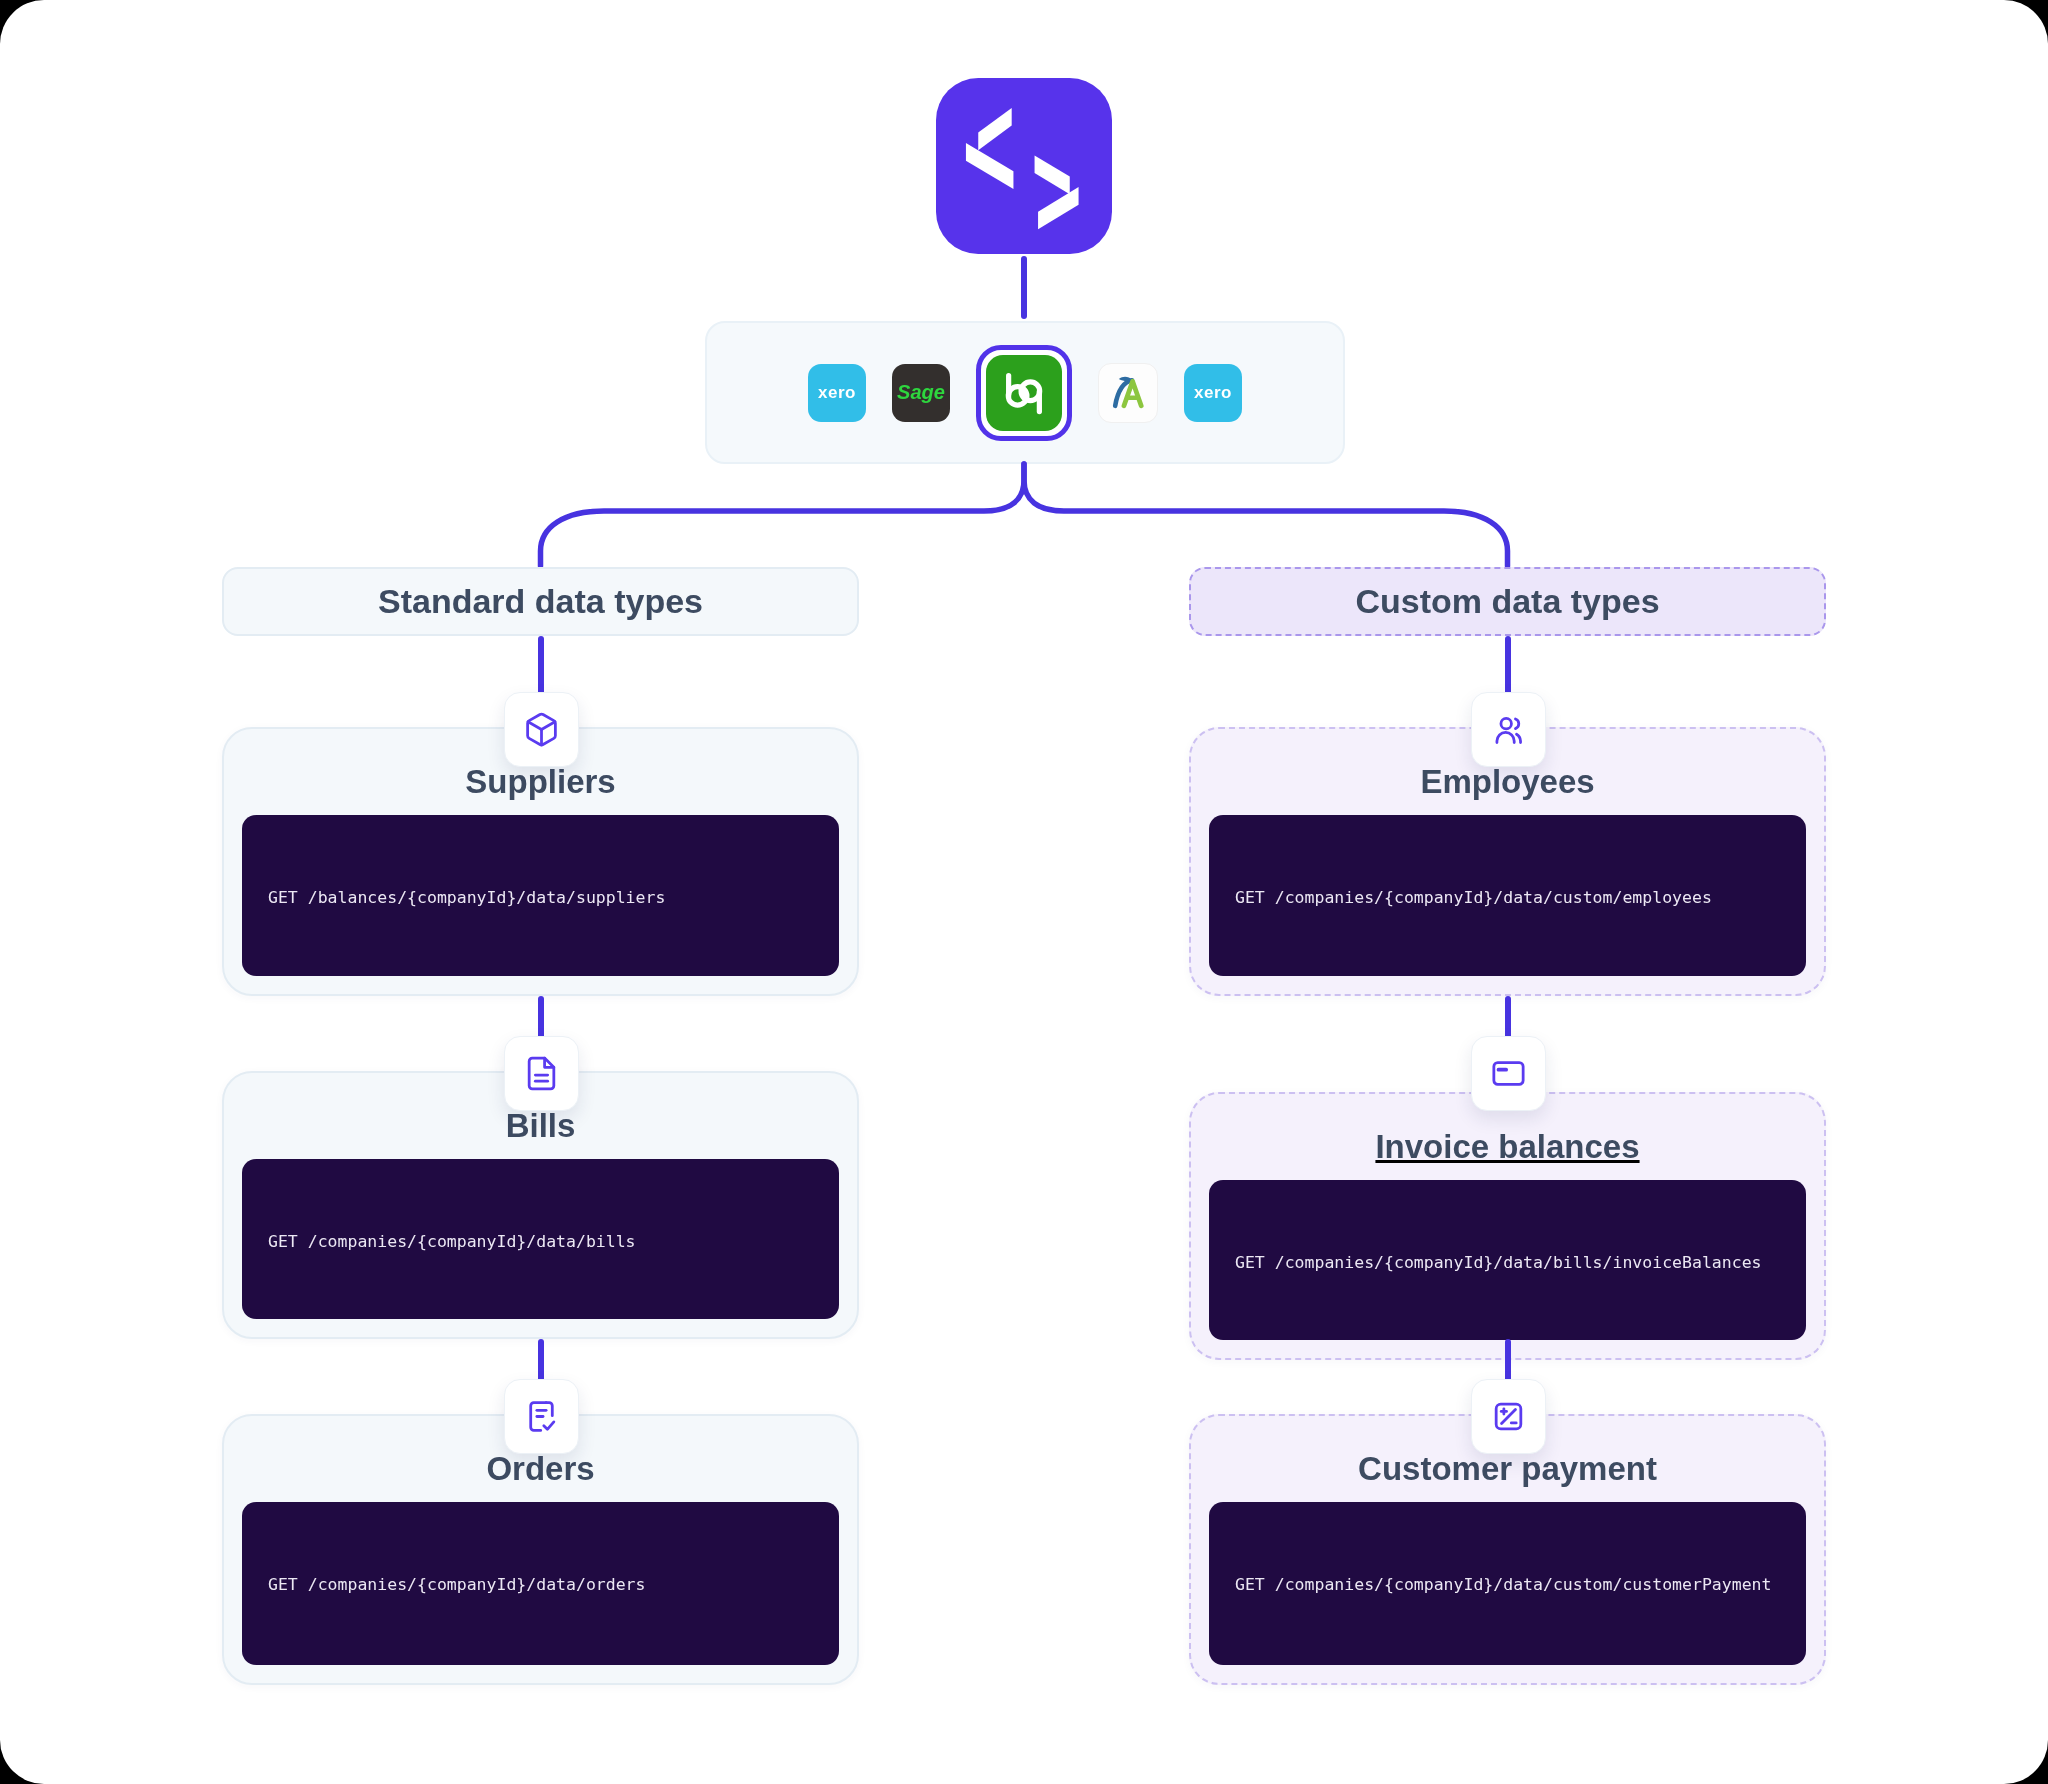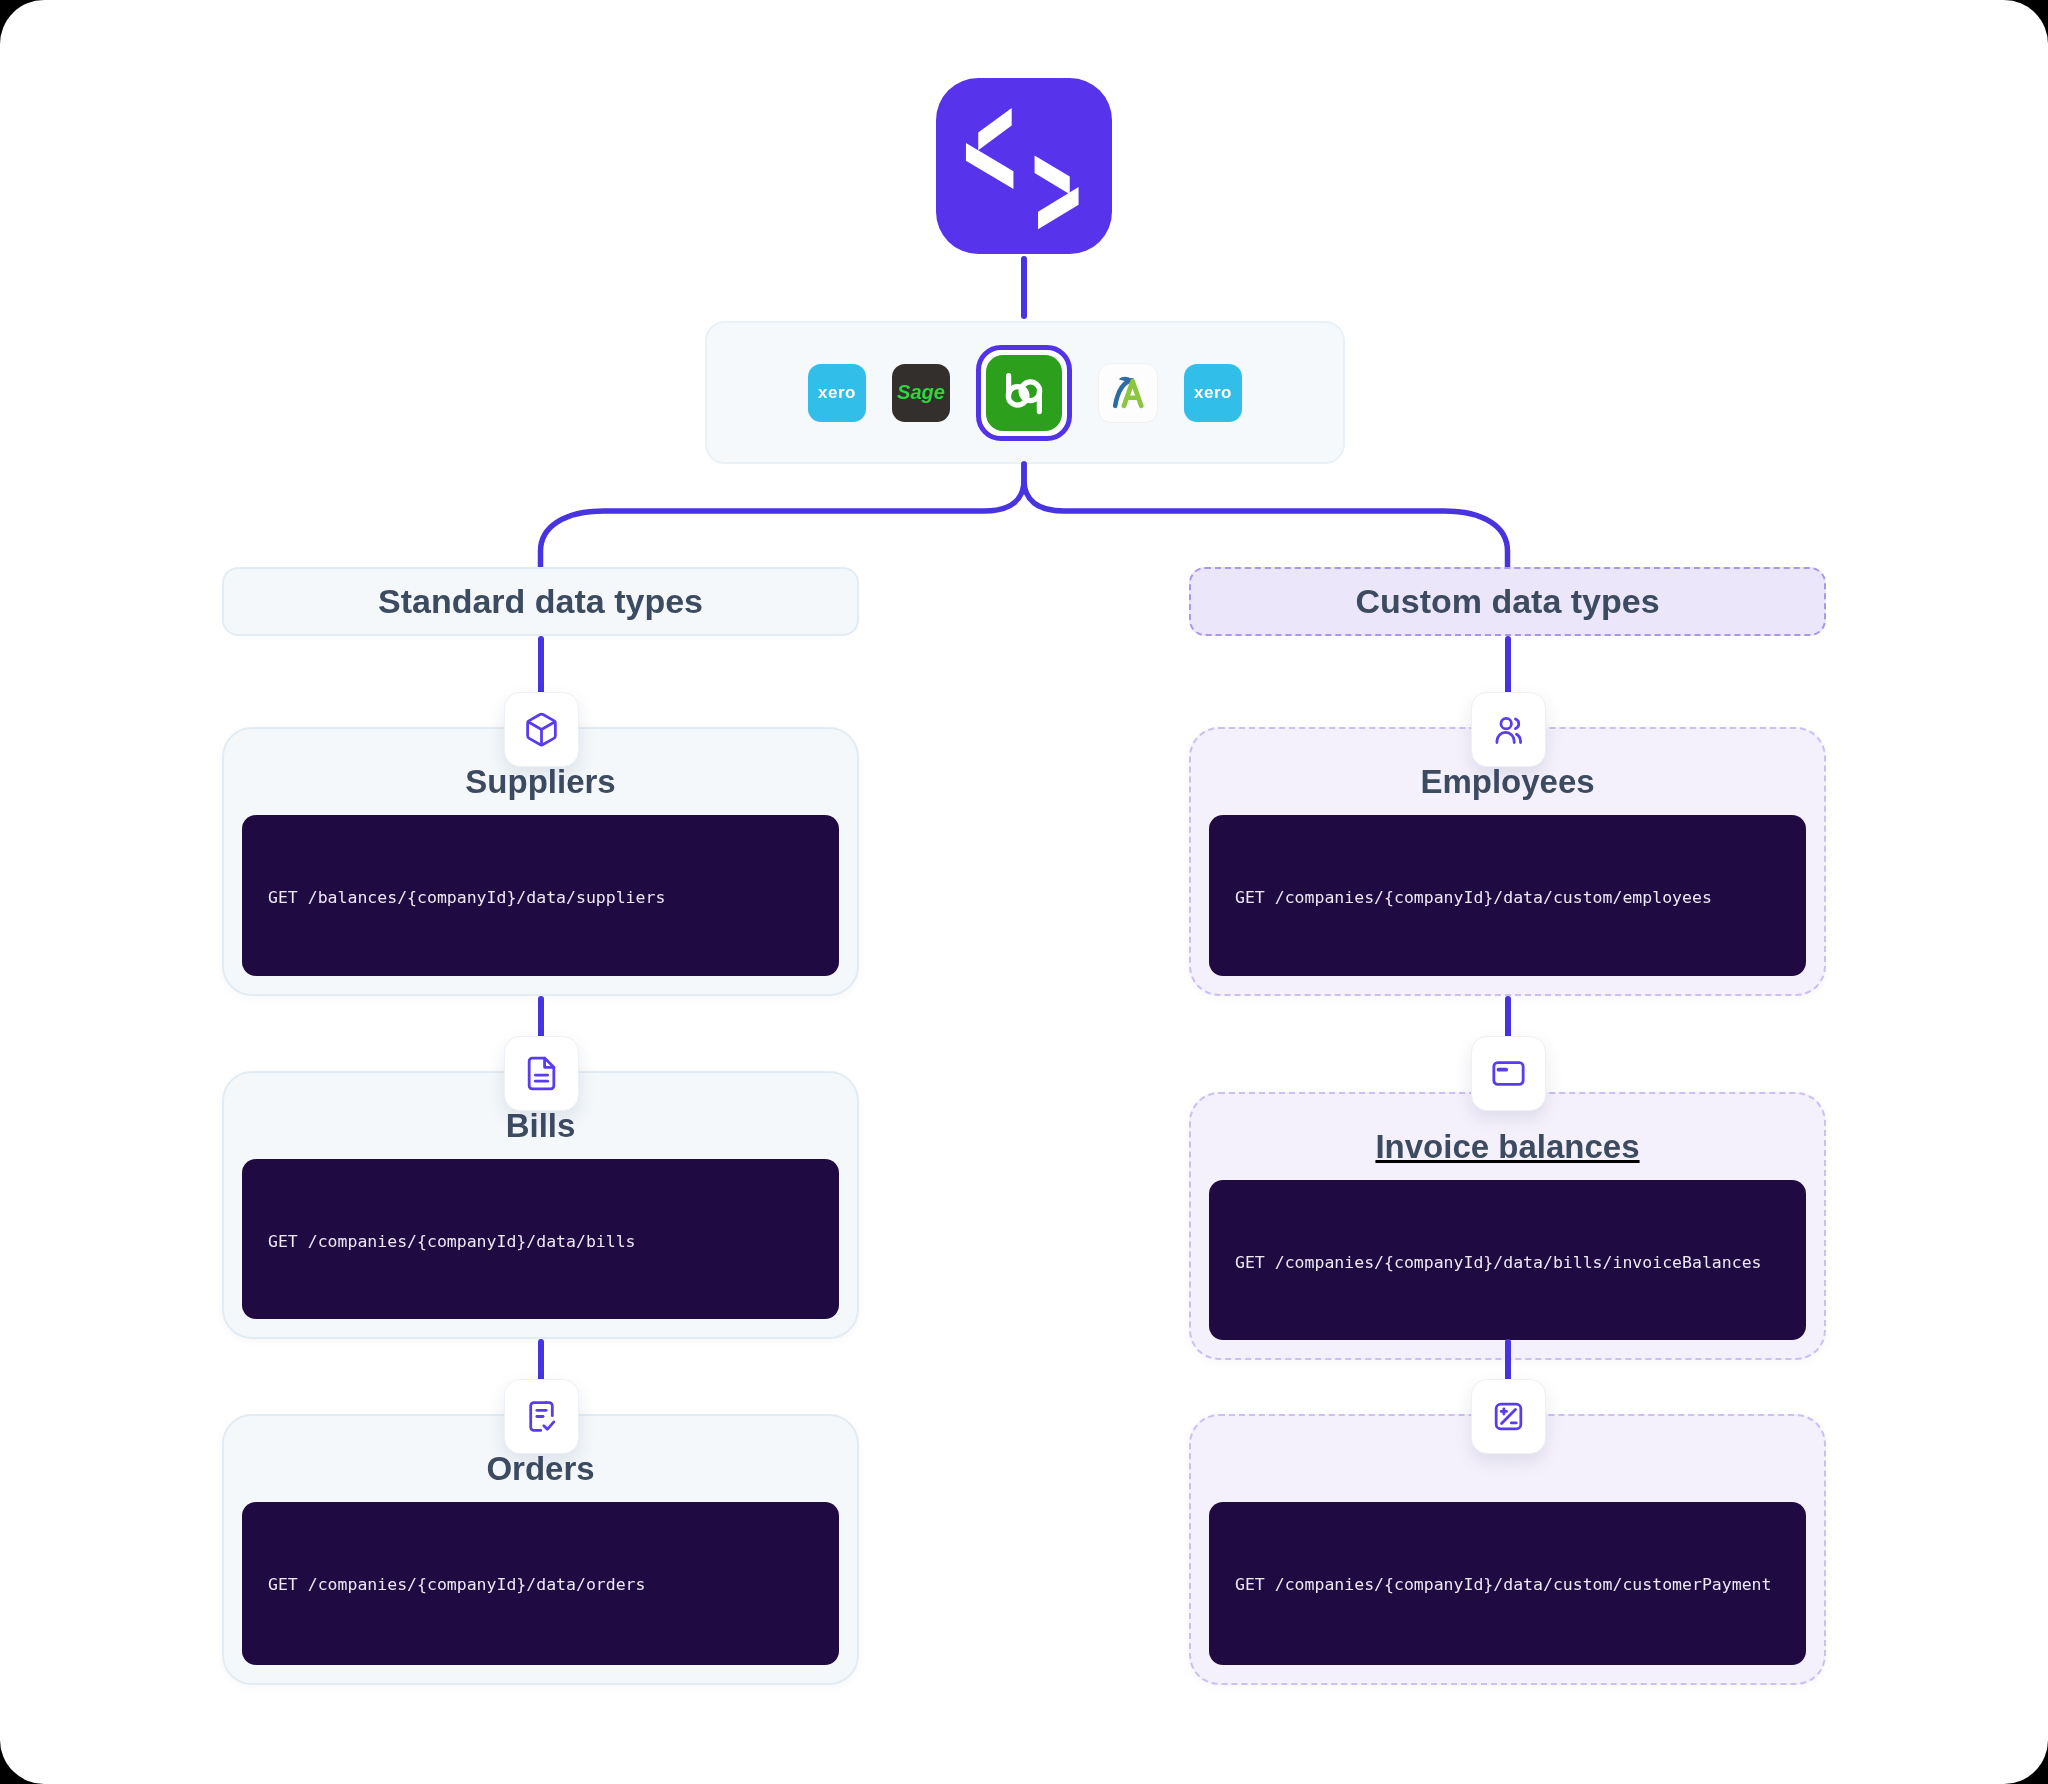--- a/index.html
+++ b/index.html
@@ -235,20 +235,21 @@
     <div class="badge" style="top:1379px;">
       <svg viewBox="0 0 24 24">
         <rect x="4" y="4" width="16" height="16" rx="3"></rect>
         <line x1="16.5" y1="7.5" x2="7.5" y2="16.5"></line>
         <line x1="9" y1="7" x2="9" y2="10.4"></line>
         <line x1="7.3" y1="8.7" x2="10.7" y2="8.7"></line>
         <line x1="13.8" y1="16.2" x2="17" y2="16.2"></line>
       </svg>
     </div>
     <div class="card" style="top:1414px;height:271px;">
+      <h3 class="card-title">Customer payment</h3>
       <div class="code">
         <div class="code-path">GET /companies/{companyId}/data/custom/customerPayment</div>
         
         
         
       </div>
     </div>
   </div>
 
 </div>

